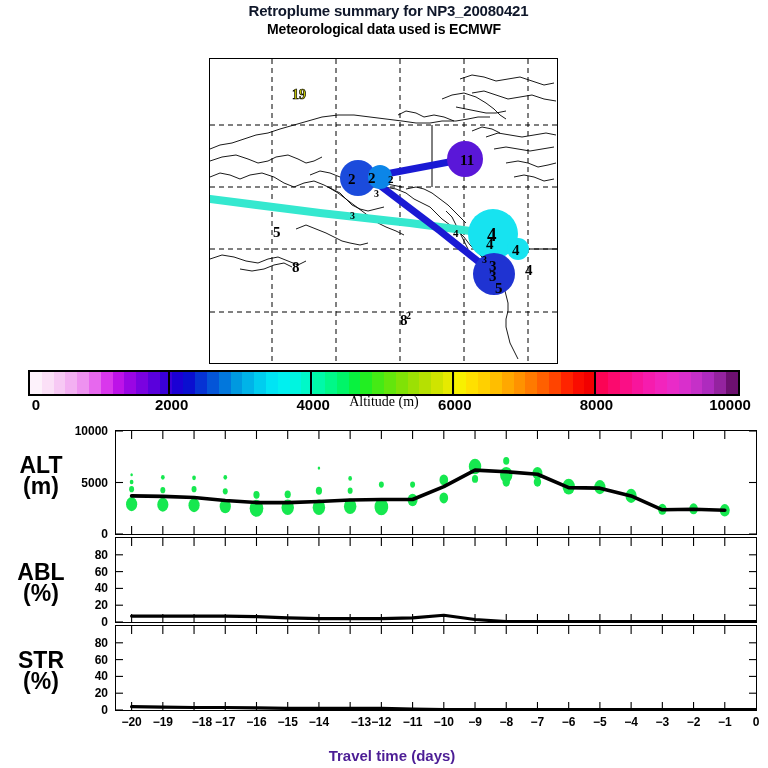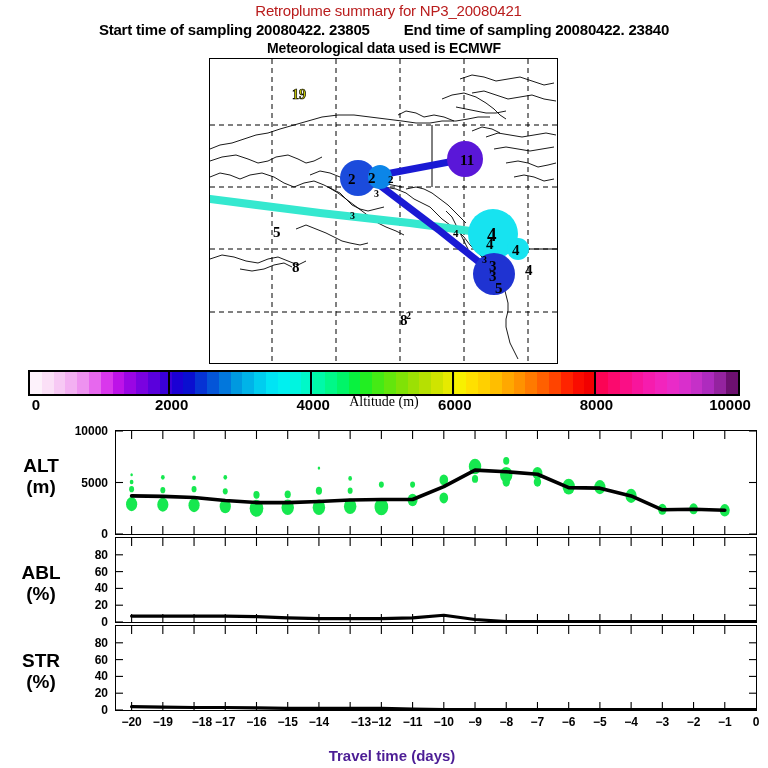--- a/index.html
+++ b/index.html
@@ -5,21 +5,21 @@
   html,body{margin:0;padding:0;}
   body{
     width:768px;height:768px;background:#ffffff;
     font-family:"Liberation Sans", sans-serif;
     position:relative;overflow:hidden;
   }
   .abs{position:absolute;}
 
   
   #title-block{left:0;top:2px;width:768px;text-align:center;}
-  .t-main{font-size:15px;font-weight:normal;color:#b91c1c;line-height:18px;letter-spacing:-0.2px;margin-left:9px;}
+  .t-main{font-size:15px;font-weight:bold;color:#0f172a;line-height:18px;letter-spacing:-0.2px;margin-left:9px;}
   .t-row{font-size:15px;font-weight:bold;color:#000;line-height:19px;letter-spacing:-0.2px;}
   .t-row span{display:inline-block;}
   .t-gap{width:26px;}
   .t-met{font-size:14px;font-weight:bold;color:#000;line-height:18px;letter-spacing:-0.2px;}
 
   
   #map-panel{left:209px;top:58px;width:349px;height:306px;
     border:1.4px solid #000;box-sizing:border-box;background:#fff;overflow:hidden;}
   #map-svg{display:block;}
 
@@ -29,38 +29,33 @@
   #colorbar i{flex:1 1 auto;height:100%;display:block;}
   .cb-sep{position:absolute;top:0;width:2px;height:26px;background:#000;}
   #cb-ticklabels{left:0;top:396px;width:768px;height:18px;}
   .cb-lab{position:absolute;font-size:15px;font-weight:bold;color:#000;transform:translateX(-50%);white-space:nowrap;}
   #cb-axis-title{left:0;top:394px;width:768px;text-align:center;
     font-family:"Liberation Serif",serif;font-size:14px;color:#000;}
 
   
   .panel-frame{border:1.3px solid #000;box-sizing:border-box;background:#fff;}
   .panel-svg{display:block;position:absolute;left:0;top:0;}
-  .ylab{position:absolute;text-align:center;font-size:19px;font-weight:bold;color:#000;line-height:21px;}
+  .ylab{position:absolute;text-align:center;font-size:23px;font-weight:bold;color:#000;line-height:21px;}
   .ytick{position:absolute;font-size:12px;font-weight:bold;color:#000;
     text-align:right;transform:translateY(-50%);white-space:nowrap;}
   .xtick{position:absolute;font-size:12px;font-weight:bold;color:#000;
     transform:translateX(-50%);white-space:nowrap;}
   #xaxis-title{left:0;top:747px;width:768px;text-align:center;
     font-size:15px;font-weight:bold;color:#4c1d95;padding-left:8px;}
 </style>
 </head>
 <body>
 
 <div class="abs" id="title-block">
   <div class="t-main">Retroplume summary for NP3_20080421</div>
-  <div class="t-row">
-    <span>Start time of sampling 20080422. 23805</span>
-    <span class="t-gap"></span>
-    <span>End time of sampling 20080422. 23840</span>
-  </div>
   <div class="t-met">Meteorological data used is ECMWF</div>
 </div>
 
 <div class="abs" id="map-panel">
   <svg id="map-svg" width="347" height="304" viewBox="0 0 347 304">
     <g stroke="#000" stroke-width="1" stroke-dasharray="5,4" fill="none">
       <line x1="0" y1="66" x2="347" y2="66"></line>
       <line x1="0" y1="128" x2="347" y2="128"></line>
       <line x1="0" y1="190" x2="347" y2="190"></line>
       <line x1="0" y1="253" x2="347" y2="253"></line>

